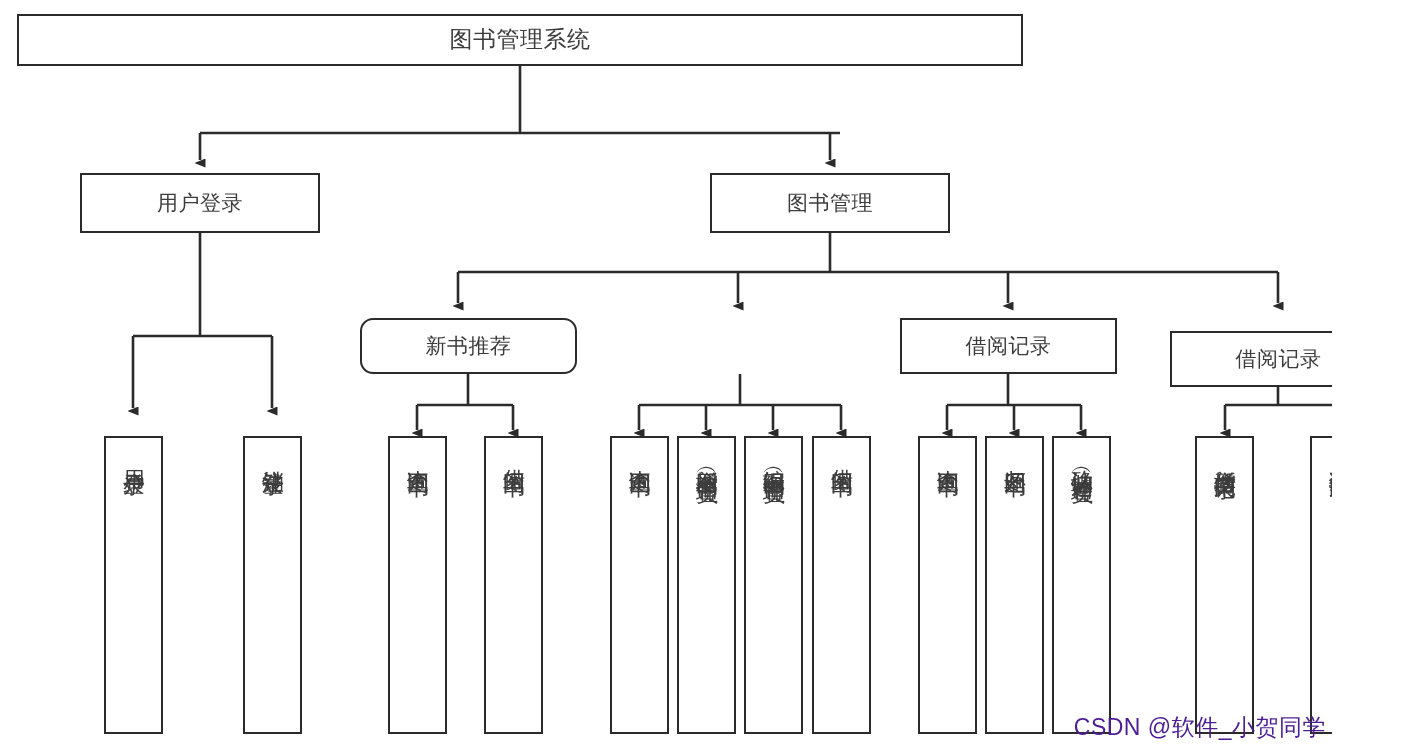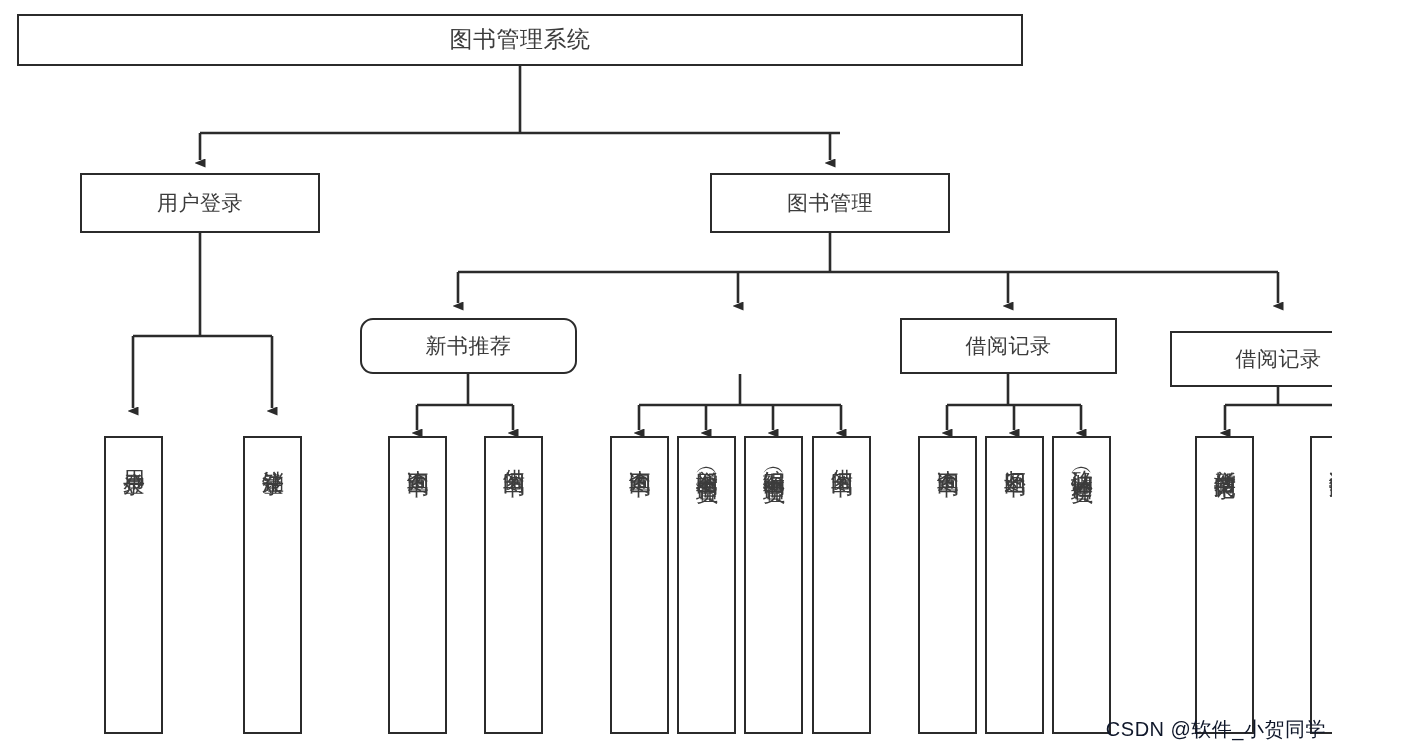--- a/index.html
+++ b/index.html
@@ -57,22 +57,22 @@
     text-orientation: upright;
     font-size: 22px;
     line-height: 1.22;
     letter-spacing: 2px;
     white-space: nowrap;
   }
   #watermark {
     position: absolute;
     right: 6px;
     bottom: 4px;
-    font-size: 20px;
-    color: #0f172a;
+    font-size: 23px;
+    color: #4c1d95;
     letter-spacing: 0.5px;
     z-index: 3;
     white-space: nowrap;
   }
 </style>
 </head>
 <body>
 
 <div id="canvas">
 

